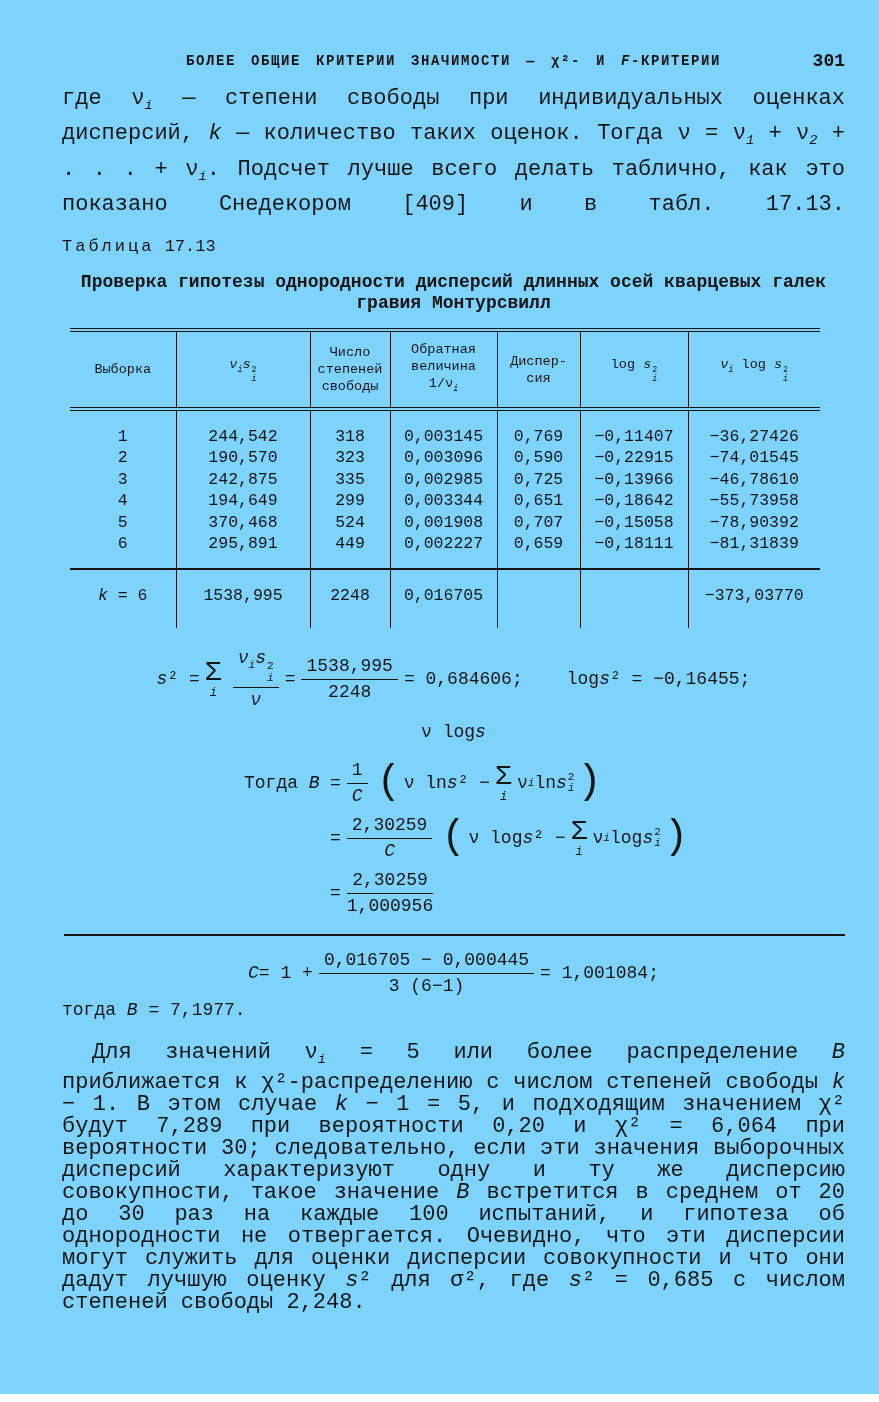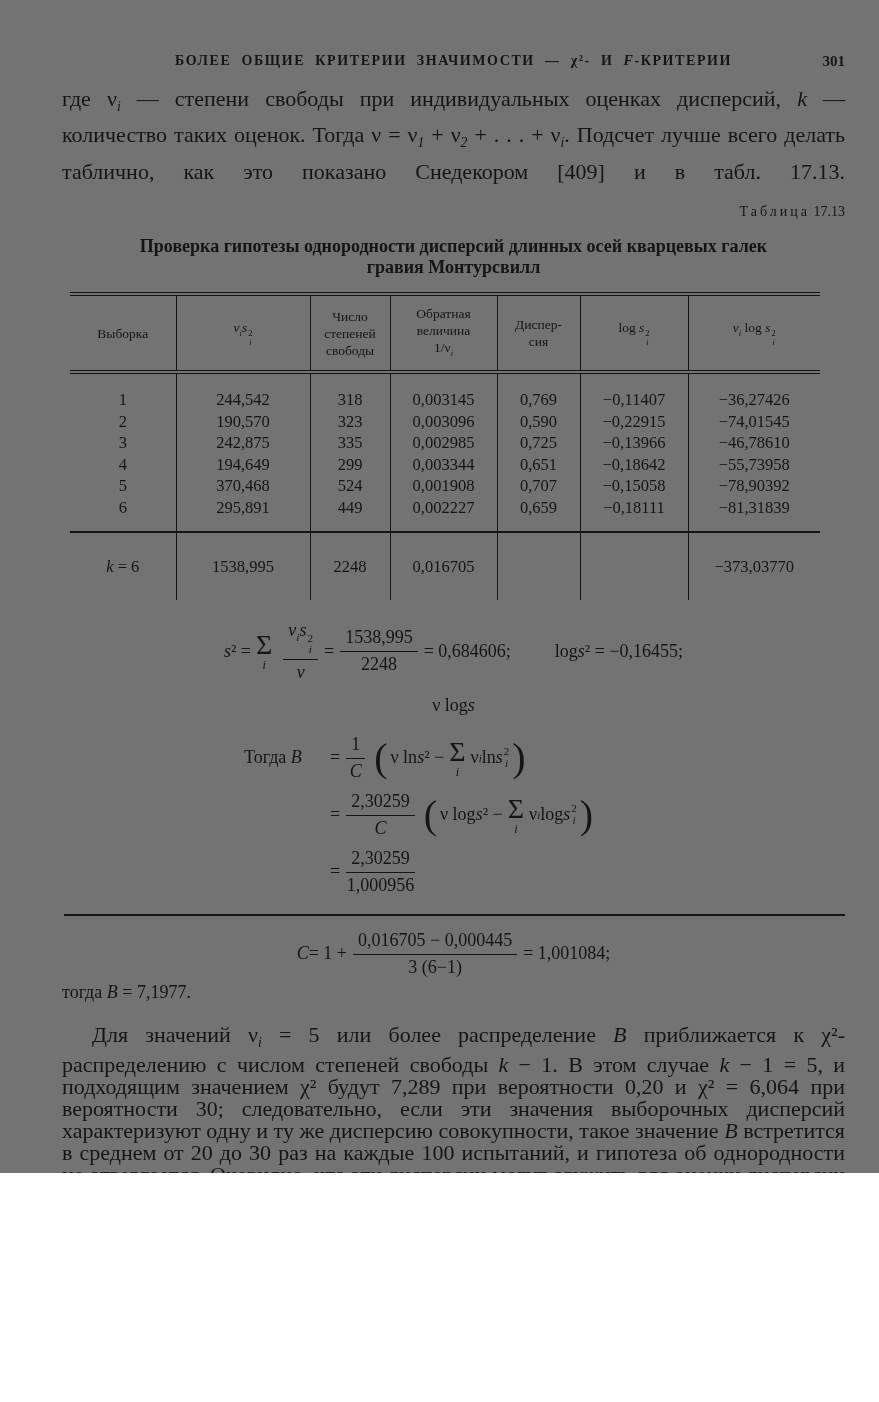--- a/index.html
+++ b/index.html
@@ -1,47 +1,47 @@
 <!DOCTYPE html>
 <html><head>
 <meta charset="utf-8">
 <style>
   * { box-sizing: border-box; }
   html,body { margin:0; padding:0; background:#ffffff; }
   .page {
-    width:879px; height:1173px; background:#737373; color:#151515;
-    font-family:Liberation Serif, serif; position:relative; overflow:hidden;
+    width:879px; height:1394px; background:#7dd3fc; color:#151515;
+    font-family:Liberation Mono, monospace; position:relative; overflow:hidden;
   }
   .content { padding:52px 34px 0 62px; }
 
   .running-head { position:relative; text-align:center; font-weight:700;
     font-size:14px; letter-spacing:1.6px; word-spacing:5px; line-height:18px; }
   .page-num { position:absolute; right:0; top:0; letter-spacing:0; word-spacing:0;
-    font-weight:700; font-size:15px; }
+    font-weight:700; font-size:18px; }
 
   .para { font-size:22px; line-height:28px; text-align:justify; margin:0; }
   .para-intro { margin-top:15px; text-align-last:justify; }
   .para-main  { margin-top:18px; text-indent:30px; line-height:22px; }
 
-  .table-label { text-align:right; font-size:14px; margin-top:18px; }
+  .table-label { font-size:17px; margin-top:18px; }
   .table-label .spaced { letter-spacing:3px; }
 
   .table-title { text-align:center; font-weight:700; font-size:18px;
     line-height:21px; margin-top:16px; }
 
   .data-table { border-collapse:collapse; table-layout:fixed; width:750px;
     margin:14px 0 0 8px; border-top:4px double #151515; }
   .data-table th { font-weight:400; font-size:13.5px; line-height:17px;
     text-align:center; vertical-align:middle; padding:9px 3px;
     border-bottom:4px double #151515; }
   .data-table th + th, .data-table td + td { border-left:1.5px solid #151515; }
   .data-table td { font-size:16.5px; line-height:21.5px; text-align:center; padding:0 4px; }
   tr.row-first td { padding-top:15px; }
   tr.row-last  td { padding-bottom:13px; }
-  tr.total-row td { border-top:2.5px solid #151515; padding-top:23px; padding-bottom:22px; }
+  tr.total-row td { border-top:2.5px solid #151515; padding-top:15px; padding-bottom:22px; }
   .pre { white-space:pre-line; }
 
   sub { font-size:0.62em; font-style:italic; }
   i   { font-style:italic; }
   .stack { display:inline-flex; flex-direction:column; align-items:center;
     font-size:0.62em; line-height:1.05; vertical-align:-0.5em; margin-left:1px; }
   .stack .st-d { font-style:italic; }
 
   .fml { display:flex; align-items:center; justify-content:center; font-size:18px; }
   .fml-1 { margin-top:20px; }

